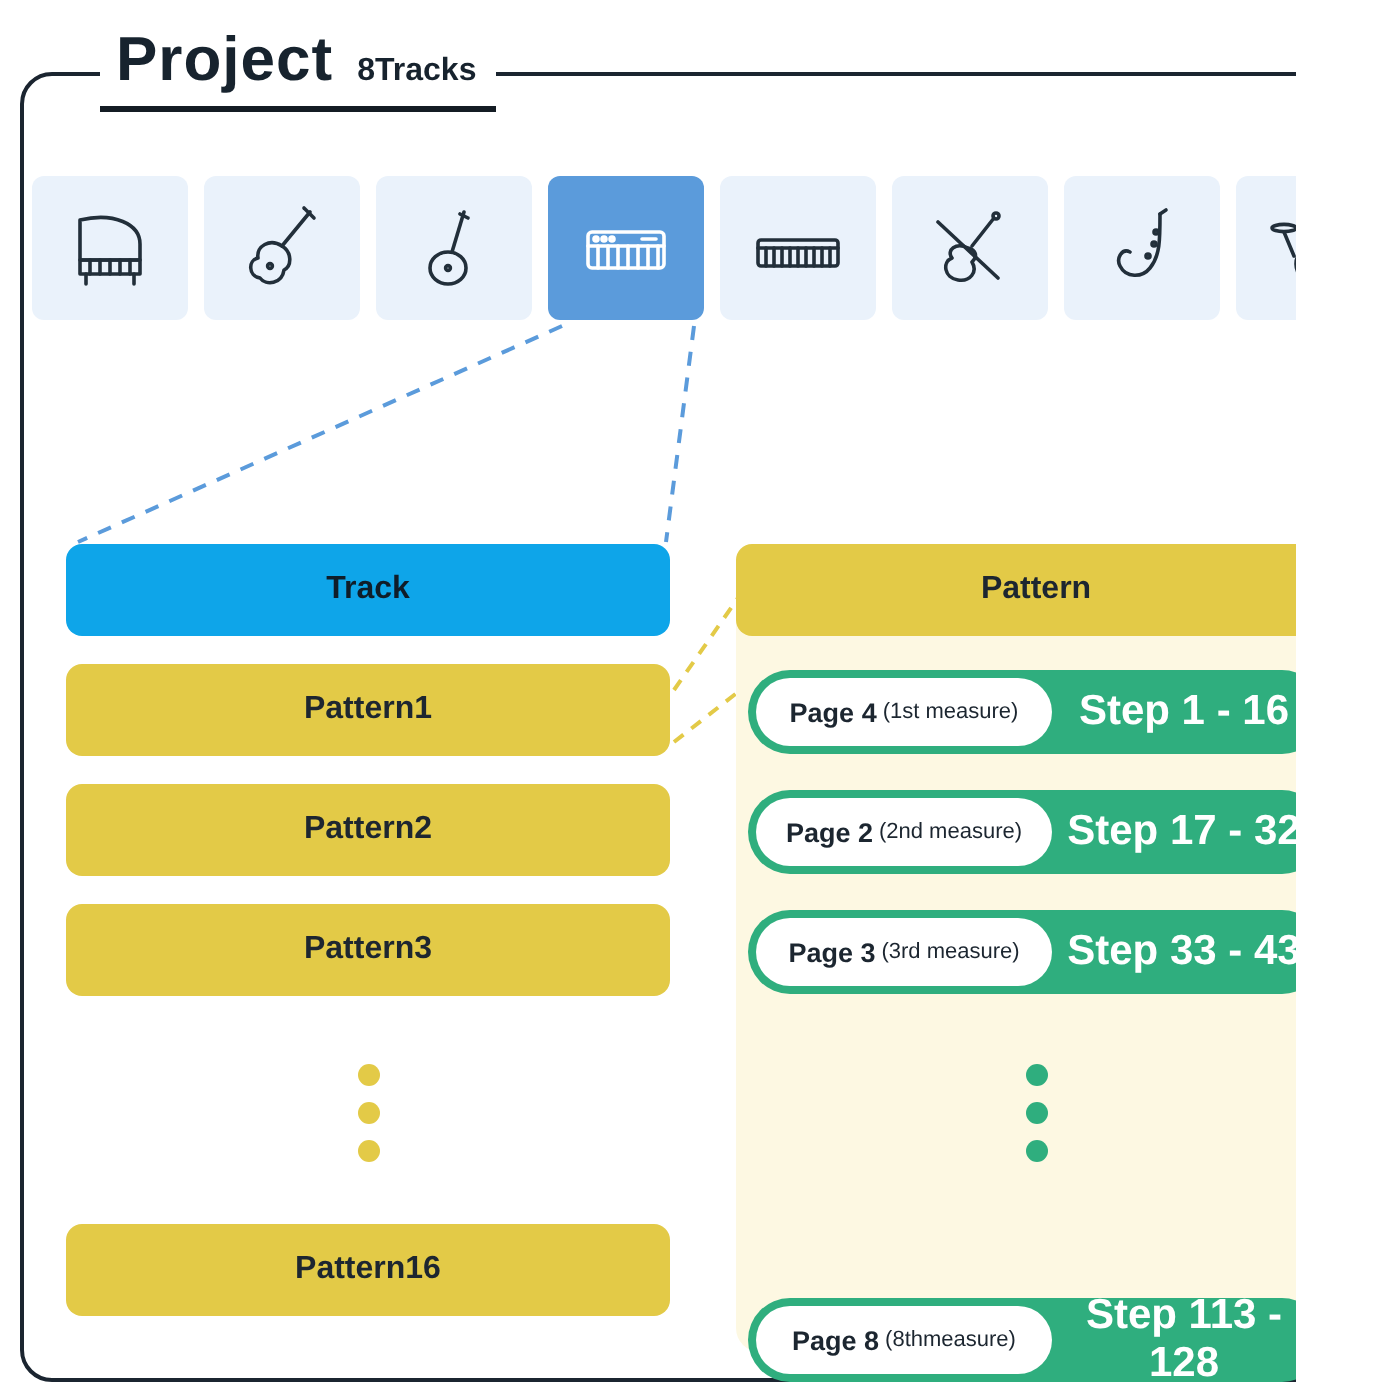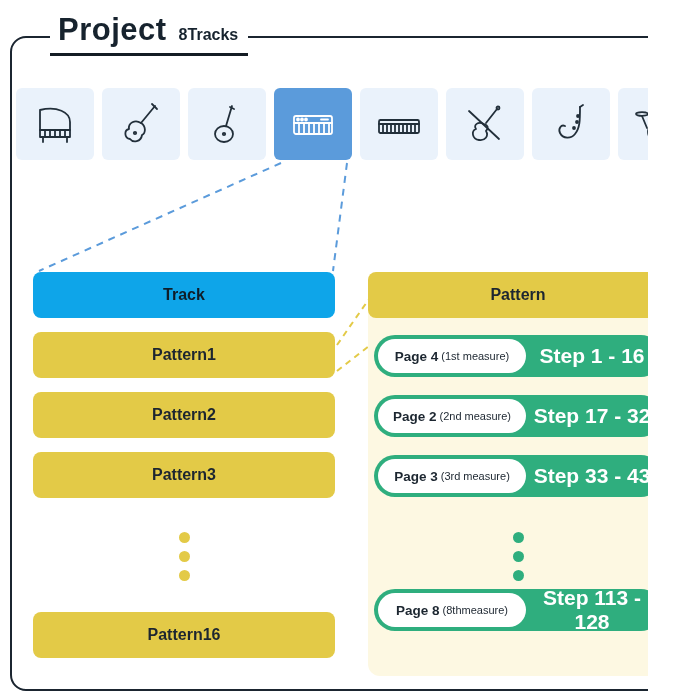--- a/index.html
+++ b/index.html
@@ -28,21 +28,21 @@
   .track-header{left:33px;top:272px;width:302px;height:46px;background:#0ea5e9;color:#0f1d29;}
   .pattern-box{left:33px;width:302px;height:46px;background:#e3ca47;color:#1d2630;}
   .pb-0{top:332px;} .pb-1{top:392px;} .pb-2{top:452px;} .pb-3{top:612px;}
 
   .pattern-panel{position:absolute;left:368px;top:272px;width:300px;height:404px;
     background:#fdf8e2;border-radius:12px;z-index:1;}
   .pattern-header{left:368px;top:272px;width:300px;height:46px;background:#e3ca47;color:#1d2630;text-align:center;}
 
   .page-pill{position:absolute;left:374px;width:288px;height:42px;background:#2fae7e;
     border-radius:21px;display:flex;align-items:center;padding:0 4px;box-sizing:border-box;z-index:2;}
-  .pp-0{top:335px;} .pp-1{top:395px;} .pp-2{top:455px;} .pp-3{top:589px;}
+  .pp-0{top:335px;} .pp-1{top:395px;} .pp-2{top:455px;} .pp-3{top:649px;}
   .page-chip{width:148px;height:34px;background:#ffffff;border-radius:17px;
     display:flex;align-items:center;justify-content:center;gap:3px;flex:none;}
   .page-label{font-weight:bold;font-size:13.5px;color:#1c2630;}
   .measure-label{font-size:11px;color:#1c2630;}
   .steps-label{flex:1;text-align:center;color:#ffffff;font-weight:bold;font-size:21px;}
 
   .dots{position:absolute;top:532px;display:flex;flex-direction:column;align-items:center;gap:8px;z-index:2;}
   .dots-left{left:33px;width:302px;}
   .dots-right{left:368px;width:300px;}
   .dot{width:11px;height:11px;border-radius:50%;}

